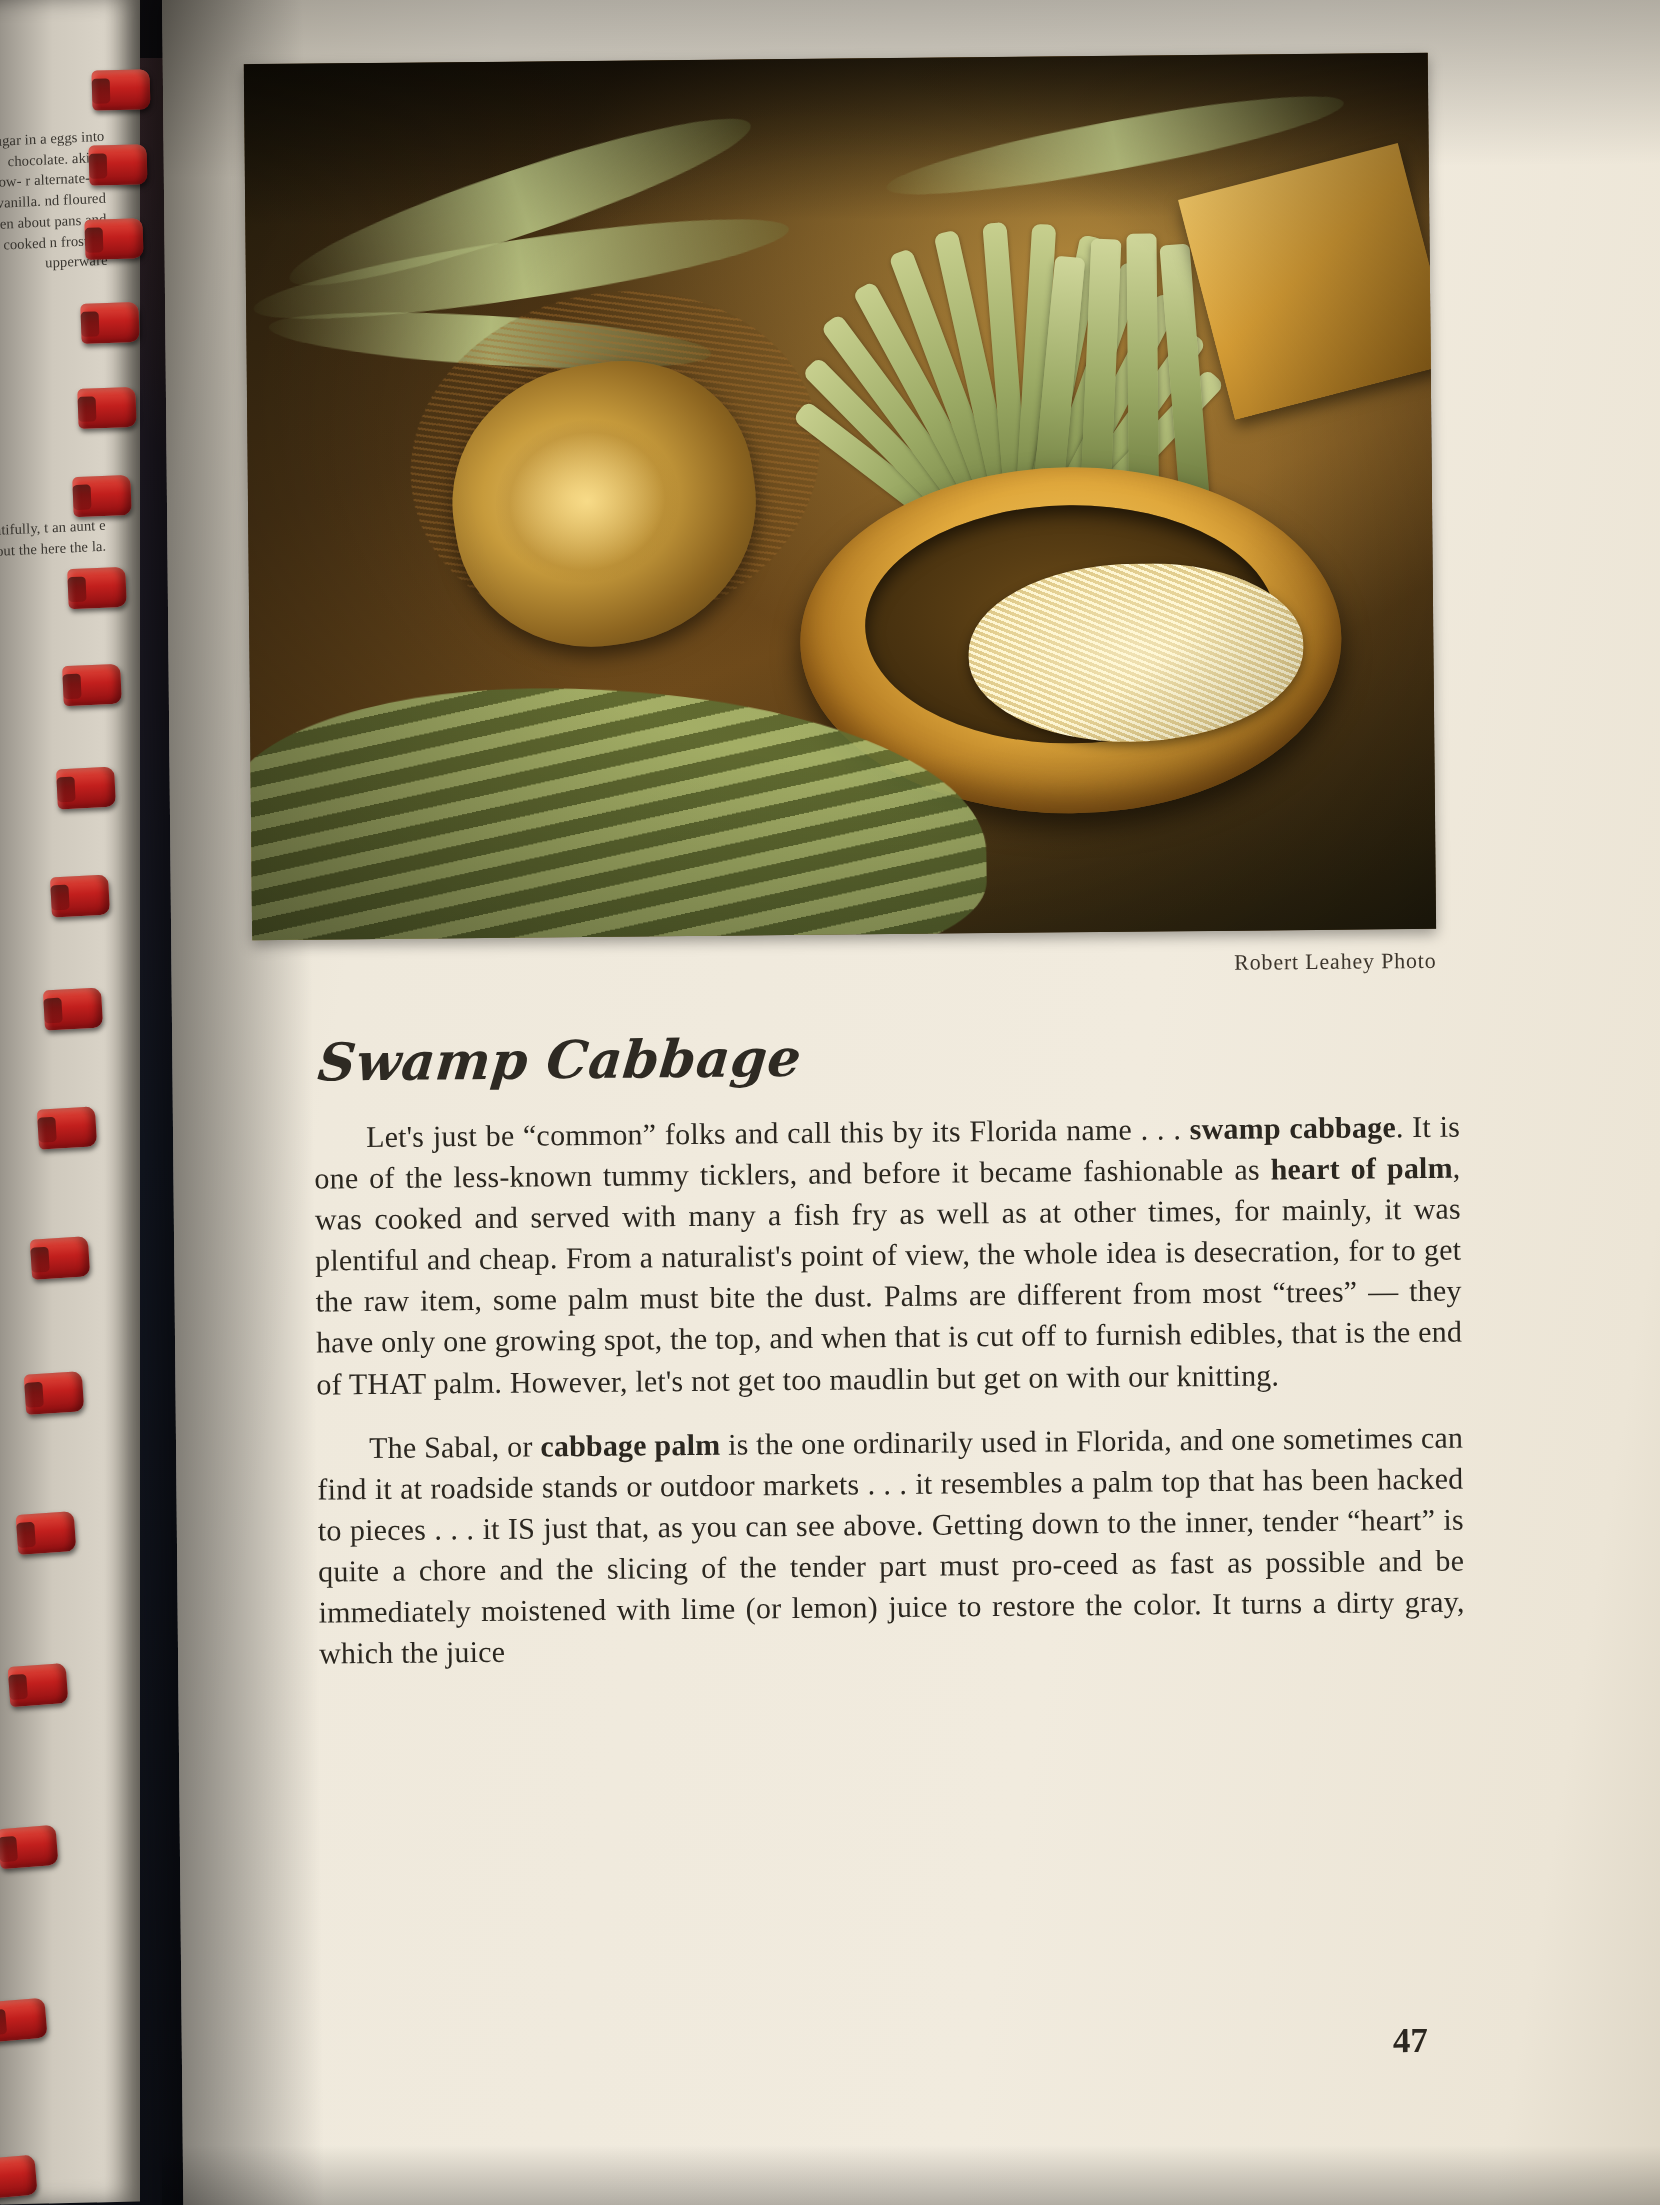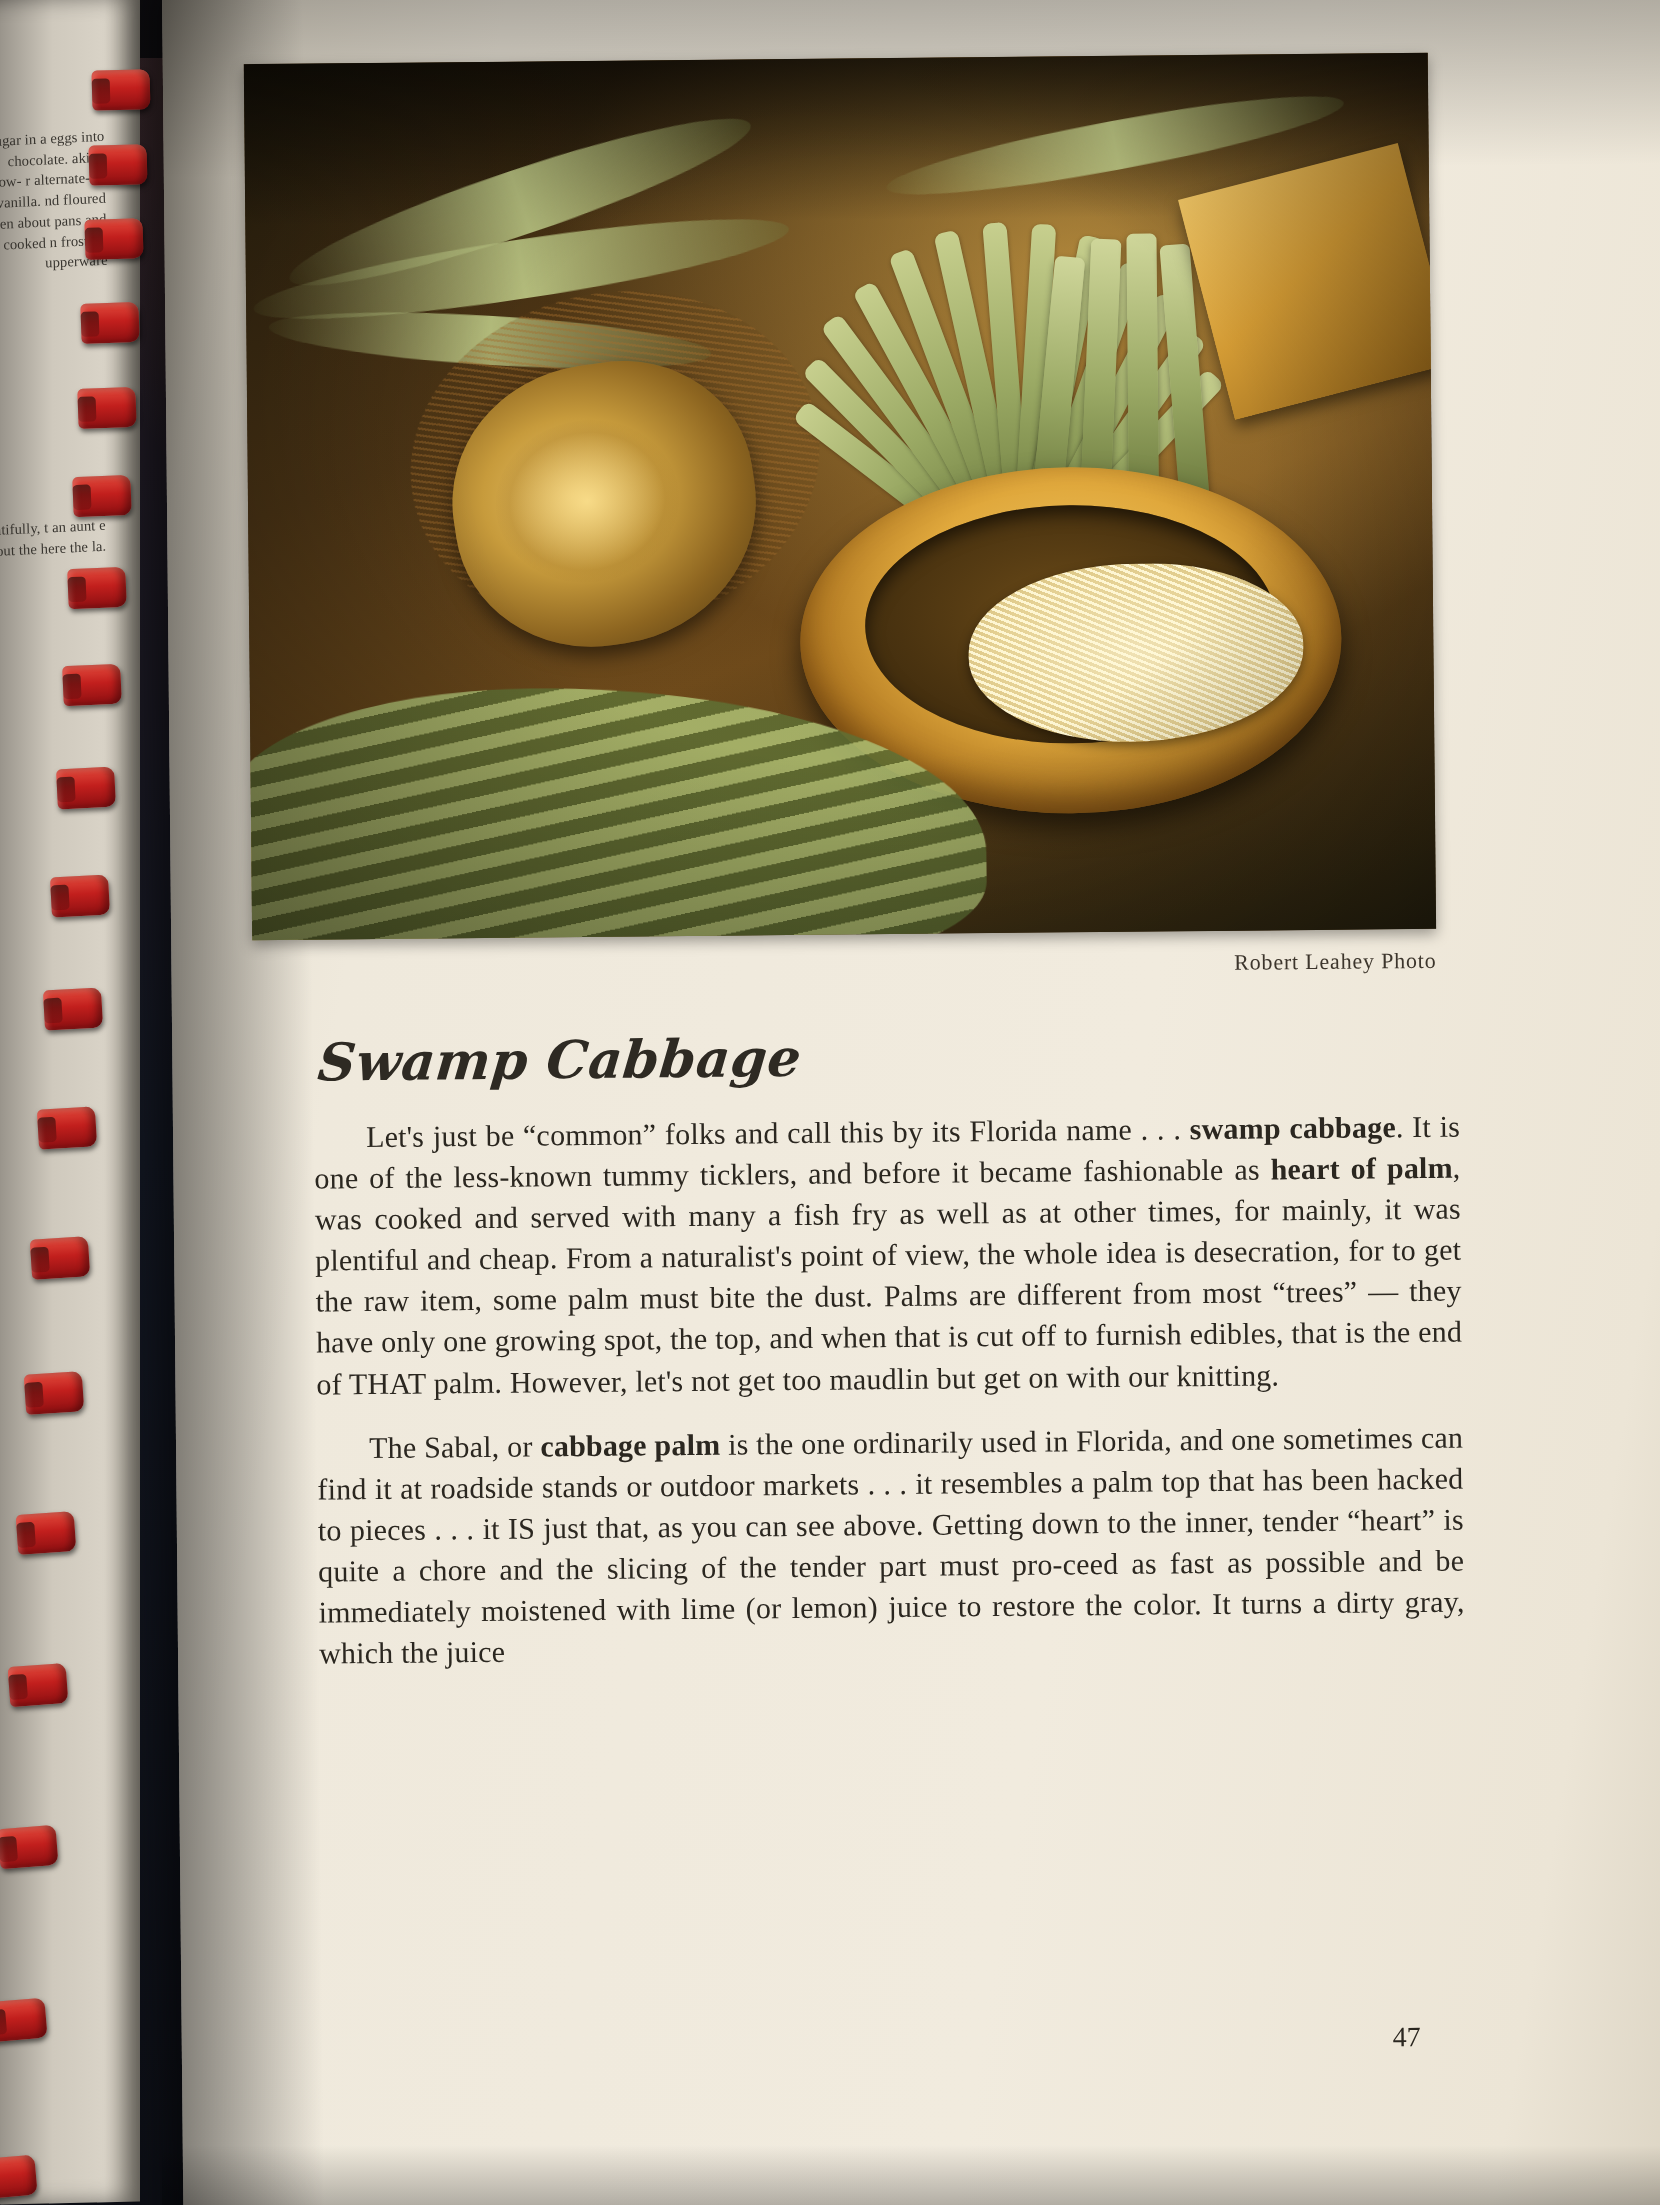--- a/index.html
+++ b/index.html
@@ -296,22 +296,22 @@
     text-indent: 52px;
     margin: 0 0 23px 0;
     letter-spacing: 0.2px;
   }
   .para b { font-weight: 700; }
 
   .page-number {
     position: absolute;
     left: 1211px; top: 2049px;
     font-family: "Liberation Serif", serif;
-    font-size: 28px;
-    font-weight: 400;
+    font-size: 35px;
+    font-weight: 700;
     color: #2b2720;
   }
 
   
   .page-curl {
     position: absolute;
     left: 162px; bottom: -5.4px;
     width: 1513px; height: 65px;
     background: linear-gradient(180deg, rgba(0,0,0,0.0), rgba(0,0,0,0.28));
     pointer-events: none;

